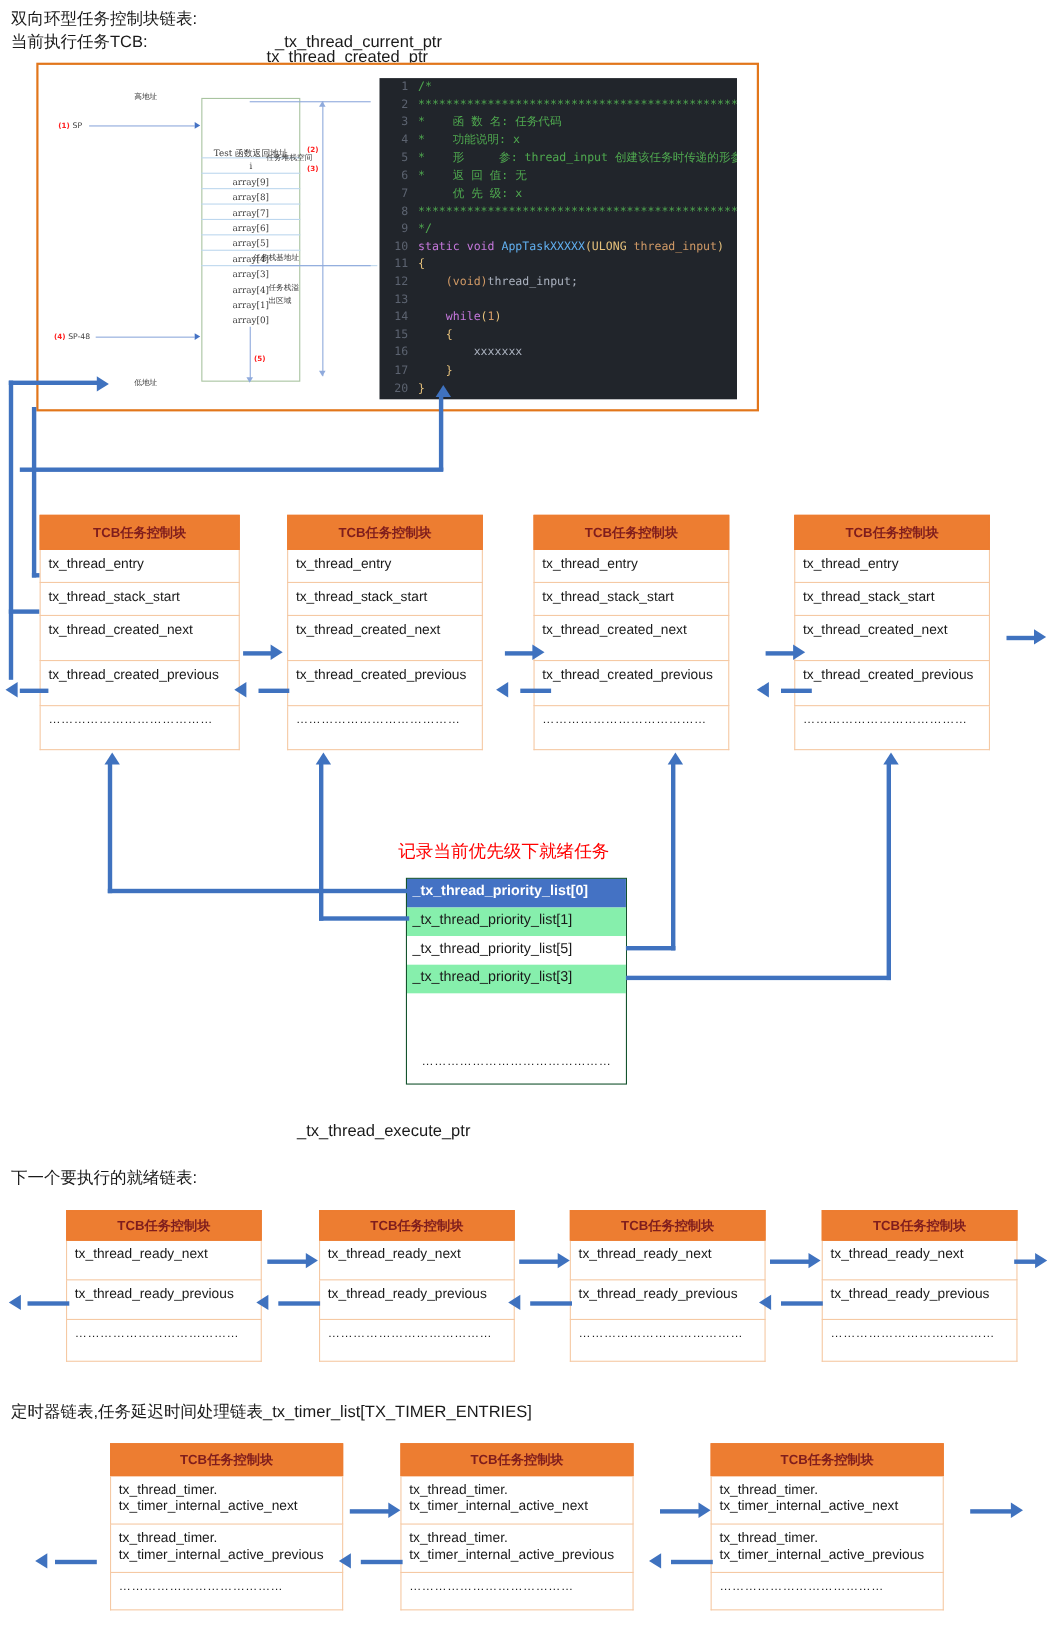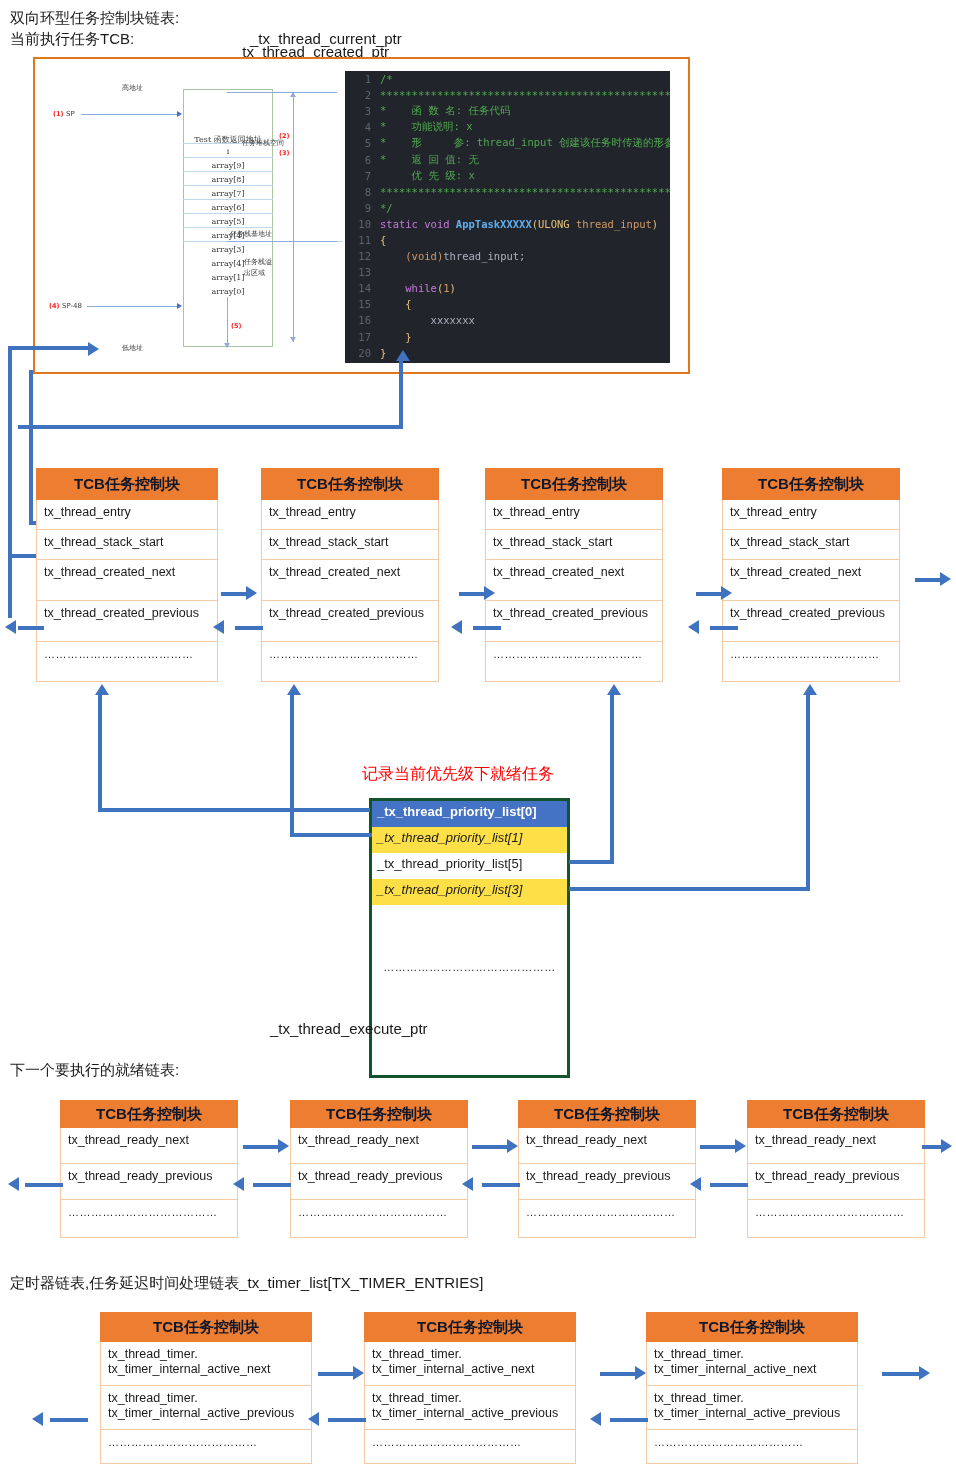--- a/index.html
+++ b/index.html
@@ -76,47 +76,47 @@
     font-family:"DejaVu Sans Mono","Liberation Mono",monospace;
     flex:0 0 auto;
   }
   .code .src{
     font-family:"DejaVu Sans Mono","Liberation Mono",monospace;
     font-size:10.5px;white-space:pre;color:#ABB2BF;
   }
   .cm{color:#4FA94F;}
   .kw{color:#C678DD;}
   .ty{color:#E5C07B;}
-  .fn{color:#61AFEF;font-weight:bold;}
+  .fn{color:#61AFEF;}
   .pn{color:#D19A66;}
   .pl{color:#ABB2BF;}
   .br{color:#E5C07B;}
 
   
   .tcb{position:absolute;box-sizing:border-box;background:#fff;}
   .tcb-h{
-    background:#ED7D31;color:#0f172a;font-weight:bold;font-size:15px;
+    background:#ED7D31;color:#7f1d1d;font-weight:bold;font-size:12px;
     text-align:center;box-sizing:border-box;
     display:flex;align-items:center;justify-content:center;
     border:1px solid #ED7D31;
   }
   .tcb-r{
     border-left:1px solid #F5C9A4;border-right:1px solid #F5C9A4;
     border-bottom:1px solid #F5C9A4;
     box-sizing:border-box;font-size:12.5px;color:#1a1a1a;
     padding:5px 0 0 7px;line-height:15px;
   }
   .tcb-r.dots{color:#1a1a1a;letter-spacing:0.5px;font-size:11px;}
 
   
-  .plist{position:absolute;left:369px;top:798px;width:201px;height:280px;
-         border:3px solid #14532d;box-sizing:border-box;background:#fff;}
+  .plist{position:absolute;left:369px;top:798px;width:201px;height:188px;
+         border:1px solid #14532d;box-sizing:border-box;background:#fff;}
   .pl-row{box-sizing:border-box;font-size:13px;padding:3px 0 0 5px;height:26px;}
   .pl-row.sel{background:#4472C4;color:#fff;font-weight:bold;}
-  .pl-row.alt{background:#fde047;color:#1a1a1a;font-style:italic;}
+  .pl-row.alt{background:#86efac;color:#1a1a1a;}
   .pl-row.plain{background:#ffffff;color:#1a1a1a;}
   .pl-dots{position:absolute;left:0;top:160px;width:100%;text-align:center;
            font-size:11px;color:#1a1a1a;letter-spacing:0.5px;}
 
   
   .bh{position:absolute;background:#3F72BF;height:4px;}
   .bv{position:absolute;background:#3F72BF;width:4px;}
   .ar-r{position:absolute;width:0;height:0;
     border-top:7px solid transparent;border-bottom:7px solid transparent;
     border-left:11px solid #3F72BF;}

